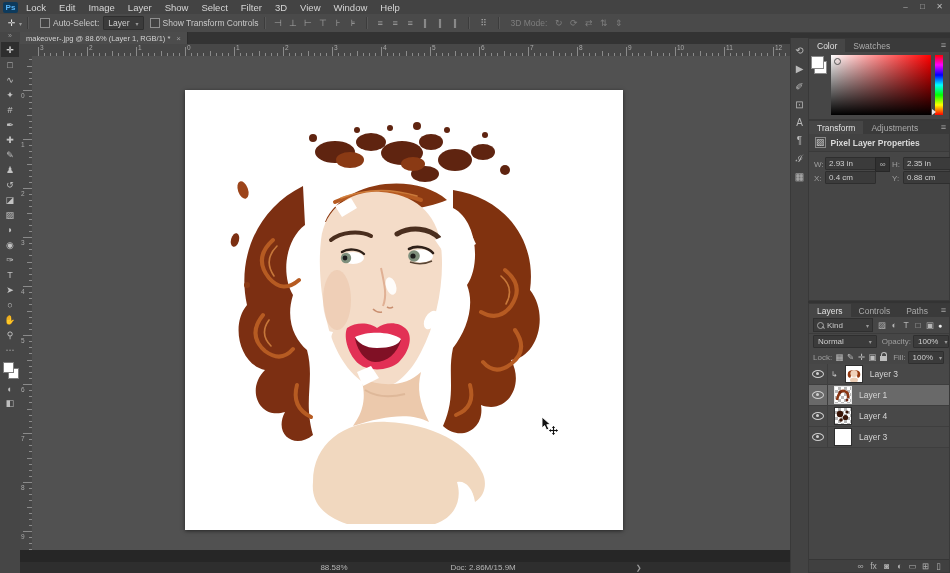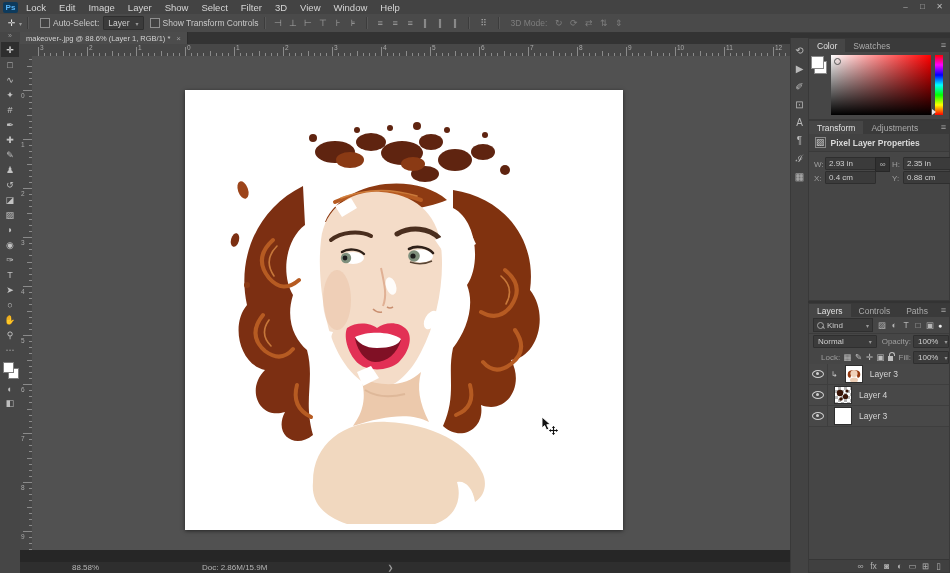--- a/index.html
+++ b/index.html
@@ -49,21 +49,21 @@
   #hruler .tick{position:absolute;bottom:0;width:1px;height:3px;background:#8a8a8a;}
   #hruler .tick.mid{height:5px;}  #hruler .tick.maj{height:9px;}
   #hruler .rlabel{position:absolute;top:0;font-size:6.5px;color:#a9a9a9;}
   #vruler .tick{position:absolute;right:0;height:1px;width:3px;background:#8a8a8a;}
   #vruler .tick.mid{width:5px;}  #vruler .tick.maj{width:9px;}
   #vruler .rlabel{position:absolute;left:1px;font-size:6.5px;color:#a9a9a9;}
   #pasteboard{left:12px;top:12px;width:758px;height:494px;background:#515151;overflow:hidden;}
   #canvas{left:153px;top:34px;width:438px;height:440px;background:#ffffff;box-shadow:0 1px 4px rgba(0,0,0,.55);}
   #cursor{left:509px;top:361px;width:18px;height:18px;}
   #hscrollzone{left:0;top:506px;width:770px;height:12px;background:#262626;}
-  #statusbar{left:0;top:518px;width:870px;height:11px;background:#2e2e2e;display:flex;align-items:center;font-size:8px;color:#b5b5b5;}
+  #statusbar{left:0;top:518px;width:870px;height:11px;background:#2e2e2e;display:flex;align-items:center;font-size:8px;color:#b5b5b5;justify-content:center;}
   #statusbar .zoomval{margin-left:52px;width:60px;}
   #statusbar .docinfo{margin-left:70px;}
   #statusbar .more{margin-left:120px;font-size:7px;color:#9a9a9a;}
   
   #dockstrip{left:790px;top:38px;width:18px;height:535px;background:#434343;border-left:1px solid #393939;
              display:flex;flex-direction:column;align-items:center;padding-top:4px;box-sizing:border-box;}
   #dockstrip .dockicon{width:16px;height:16px;font-size:10px;color:#b9b9b9;display:flex;align-items:center;justify-content:center;margin-bottom:2px;}
   
   .panel{background:#464646;border:1px solid #393939;box-sizing:border-box;}
   .phead{position:absolute;left:0;top:0;right:0;height:13px;background:#3a3a3a;display:flex;align-items:center;}
@@ -668,21 +668,21 @@
       <span class="dar" style="margin-left:auto;">▾</span>
     </span>
     <span style="margin-left:5px;">Opacity:</span>
     <span class="ddown" style="width:26px;height:11px;margin-left:2px;">
       <span>100%</span>
       <span class="dar">▾</span>
     </span>
   </div>
 
   <div id="locks">
-    <span style="margin-left:12px;">Lock:</span>
+    <span style="margin-left:4px;">Lock:</span>
     <span style="display:flex;margin-left:2px;">
         <span class="gicon">▦</span>
         <span class="gicon">✎</span>
         <span class="gicon">✛</span>
         <span class="gicon">▣</span>
       </span>
     <span class="padlock"></span>
     <span style="margin-left:6px;">Fill:</span>
     <span class="ddown" style="width:26px;height:11px;margin-left:2px;">
       <span>100%</span>
@@ -702,20 +702,33 @@
             <rect width="16" height="16" fill="#fff"></rect>
           <path d="M2,7 C2,3 14,3 14,7 C15,10 13,13 11,11 C13,8 3,8 5,11 C3,13 1,10 2,7Z" fill="#93380f"></path>
           <circle cx="8" cy="7.5" r="3.6" fill="#f0d2bb"></circle>
             <ellipse cx="8" cy="14" rx="4" ry="2.6" fill="#eccdb4"></ellipse>
         </svg>
       </span>
       <span class="lname">Layer 3</span>
     </div>
 
 
+    <div class="lrow sel">
+      <span class="eyecell">
+          <span class="eye"></span>
+        </span>
+      <span class="thumb checker">
+        <svg width="16" height="16" viewBox="0 0 16 16">
+          <path d="M2,13 Q4,3 9,4 Q14,5 13,11" stroke="#8a3512" stroke-width="2.6" fill="none"></path>
+          <circle cx="5" cy="5" r="1.6" fill="#6b2510"></circle>
+            <circle cx="12" cy="13" r="1.4" fill="#6b2510"></circle>
+        </svg>
+      </span>
+      <span class="lname">Layer 1</span>
+    </div>
 
     <div class="lrow">
       <span class="eyecell">
           <span class="eye"></span>
         </span>
       <span class="thumb checker">
         <svg width="16" height="16" viewBox="0 0 16 16">
           <circle cx="5" cy="6" r="3.2" fill="#3a1507"></circle>
             <circle cx="10.5" cy="9.5" r="2.6" fill="#3a1507"></circle>
           <circle cx="12" cy="4" r="1.6" fill="#3a1507"></circle>

